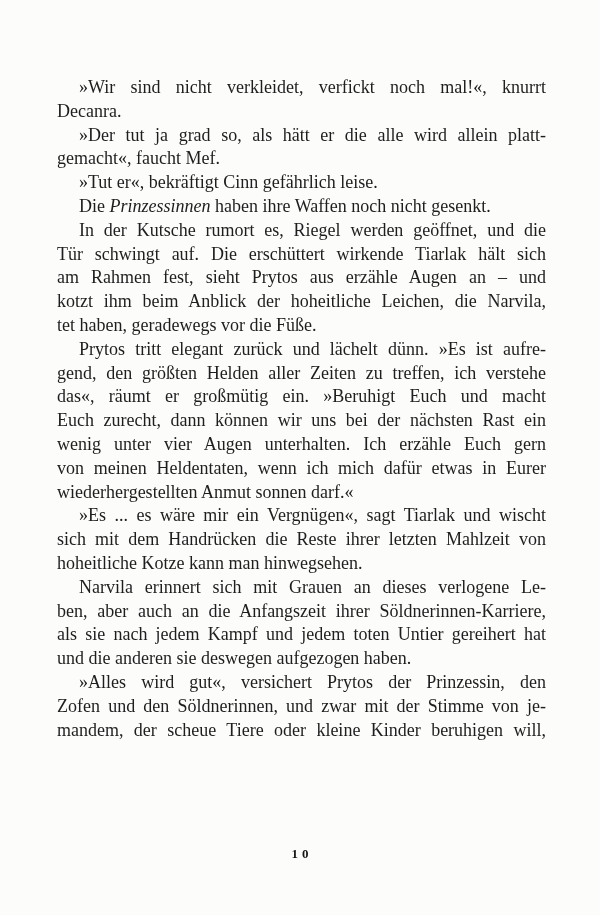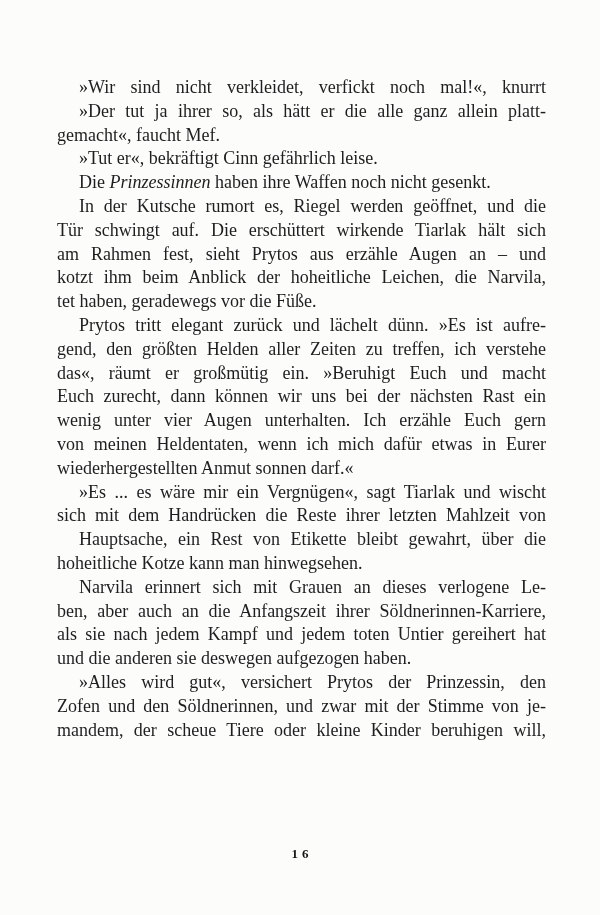--- a/index.html
+++ b/index.html
@@ -58,23 +58,24 @@
     color: #161616;
   }
 </style>
 </head>
 <body>
 
 <div class="page">
   <div class="text-block">
       <div class="para">
         <div class="line first"><span>»Wir sind nicht verkleidet, verfickt noch mal!«, knurrt</span></div>
+        <div class="line lastline"><span>Decanra.</span></div>
       </div>
       <div class="para">
-        <div class="line first"><span>»Der tut ja ihrer so, als hätt er die alle ganz allein platt-</span></div>
+        <div class="line first"><span>»Der tut ja grad so, als hätt er die alle wird allein platt-</span></div>
         <div class="line lastline"><span>gemacht«, faucht Mef.</span></div>
       </div>
       <div class="para">
         <div class="line first lastline"><span>»Tut er«, bekräftigt Cinn gefährlich leise.</span></div>
       </div>
       <div class="para">
         <div class="line first lastline"><span>Die </span><i>Prinzessinnen</i><span> haben ihre Waffen noch nicht gesenkt.</span></div>
       </div>
       <div class="para">
         <div class="line first"><span>In der Kutsche rumort es, Riegel werden geöffnet, und die</span></div>
@@ -90,29 +91,28 @@
         <div class="line"><span>Euch zurecht, dann können wir uns bei der nächsten Rast ein</span></div>
         <div class="line"><span>wenig unter vier Augen unterhalten. Ich erzähle Euch gern</span></div>
         <div class="line"><span>von meinen Heldentaten, wenn ich mich dafür etwas in Eurer</span></div>
         <div class="line lastline"><span>wiederhergestellten Anmut sonnen darf.«</span></div>
       </div>
       <div class="para">
         <div class="line first"><span>»Es ... es wäre mir ein Vergnügen«, sagt Tiarlak und wischt</span></div>
         <div class="line"><span>sich mit dem Handrücken die Reste ihrer letzten Mahlzeit von</span></div>
       </div>
       <div class="para">
-        <div class="line first"><span>Hauptsache, ein Rest von Etikette bleibt gewahrt, über die</span></div>
         <div class="line lastline"><span>hoheitliche Kotze kann man hinwegsehen.</span></div>
       </div>
       <div class="para">
         <div class="line first"><span>Narvila erinnert sich mit Grauen an dieses verlogene Le-</span></div>
         <div class="line"><span>ben, aber auch an die Anfangszeit ihrer Söldnerinnen-Karriere,</span></div>
         <div class="line"><span>als sie nach jedem Kampf und jedem toten Untier gereihert hat</span></div>
         <div class="line lastline"><span>und die anderen sie deswegen aufgezogen haben.</span></div>
       </div>
       <div class="para">
         <div class="line first"><span>»Alles wird gut«, versichert Prytos der Prinzessin, den</span></div>
         <div class="line"><span>Zofen und den Söldnerinnen, und zwar mit der Stimme von je-</span></div>
         <div class="line"><span>mandem, der scheue Tiere oder kleine Kinder beruhigen will,</span></div>
       </div>
     </div>
-  <div class="page-number">16</div>
+  <div class="page-number">10</div>
 </div>
 
 </body></html>

